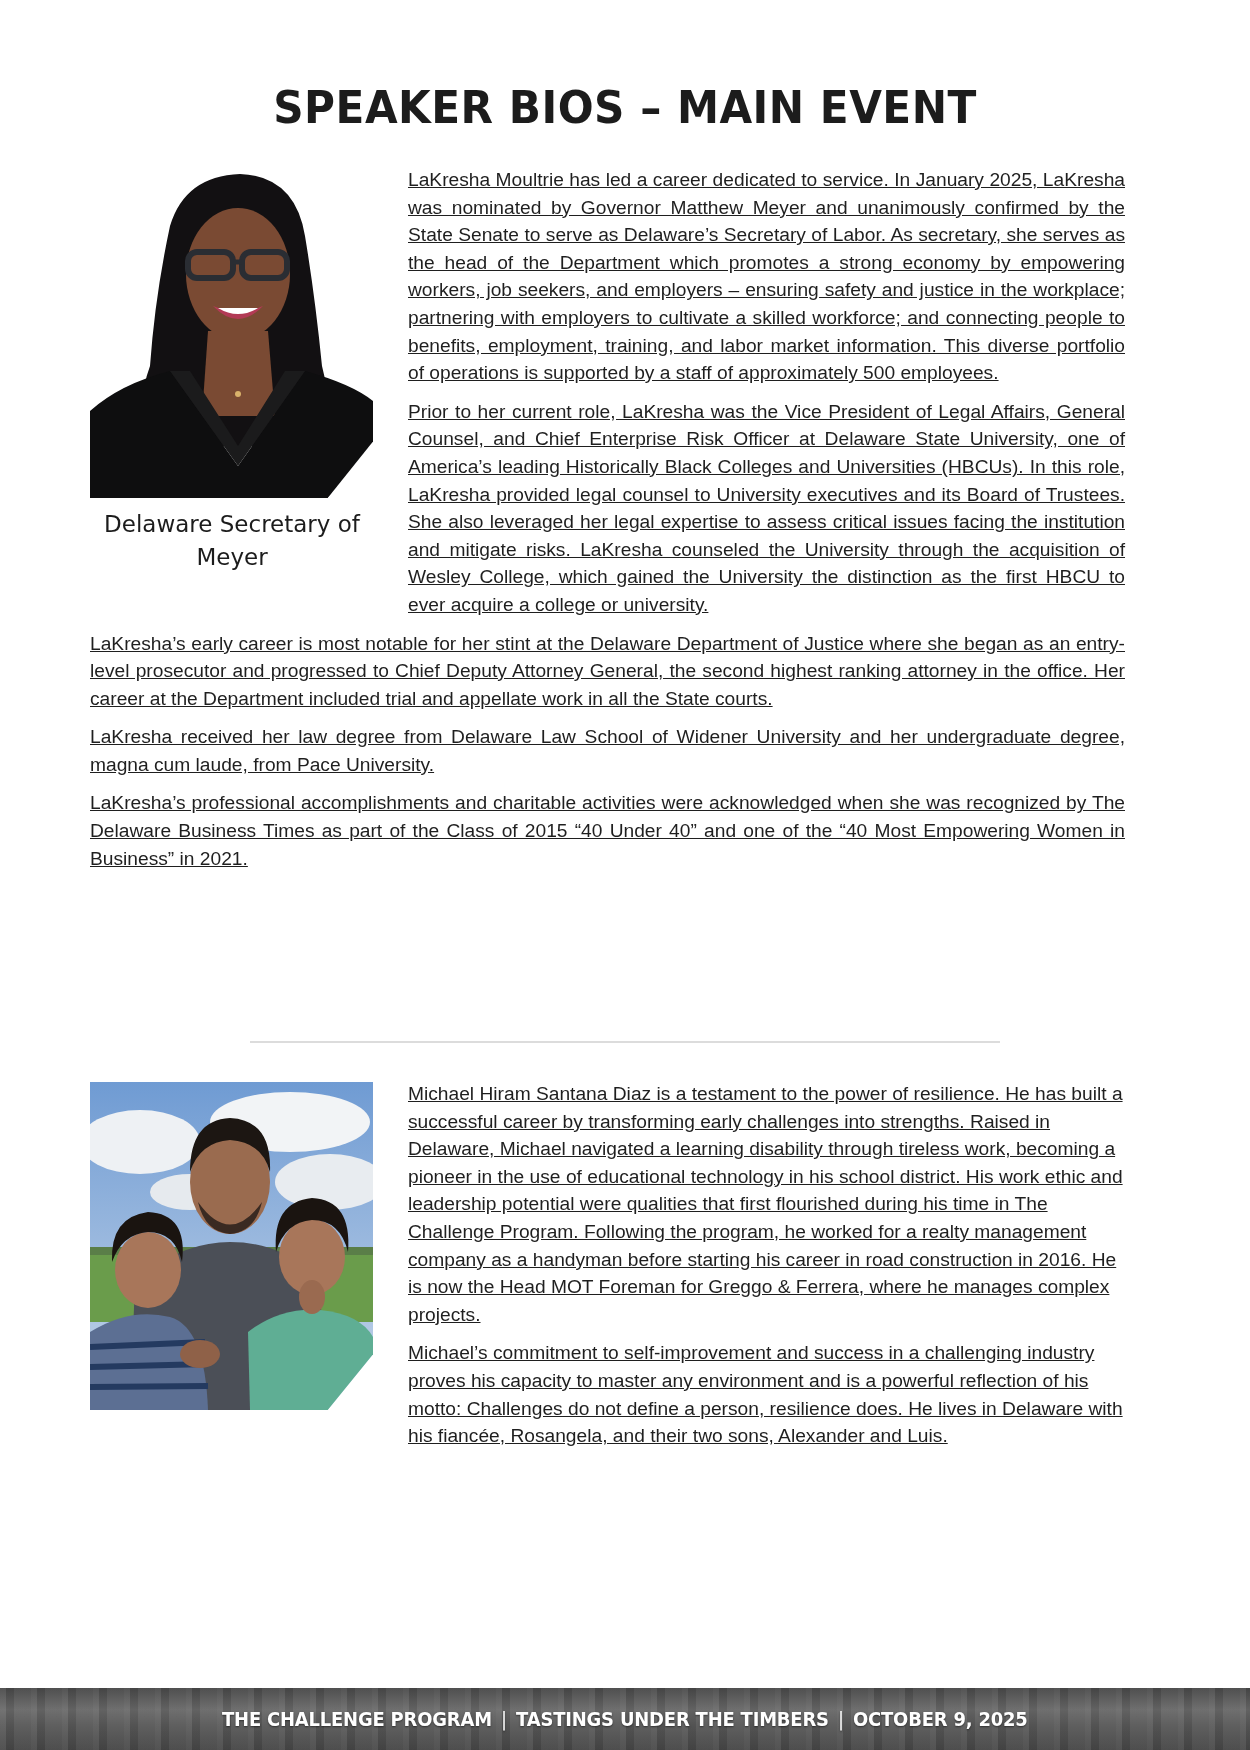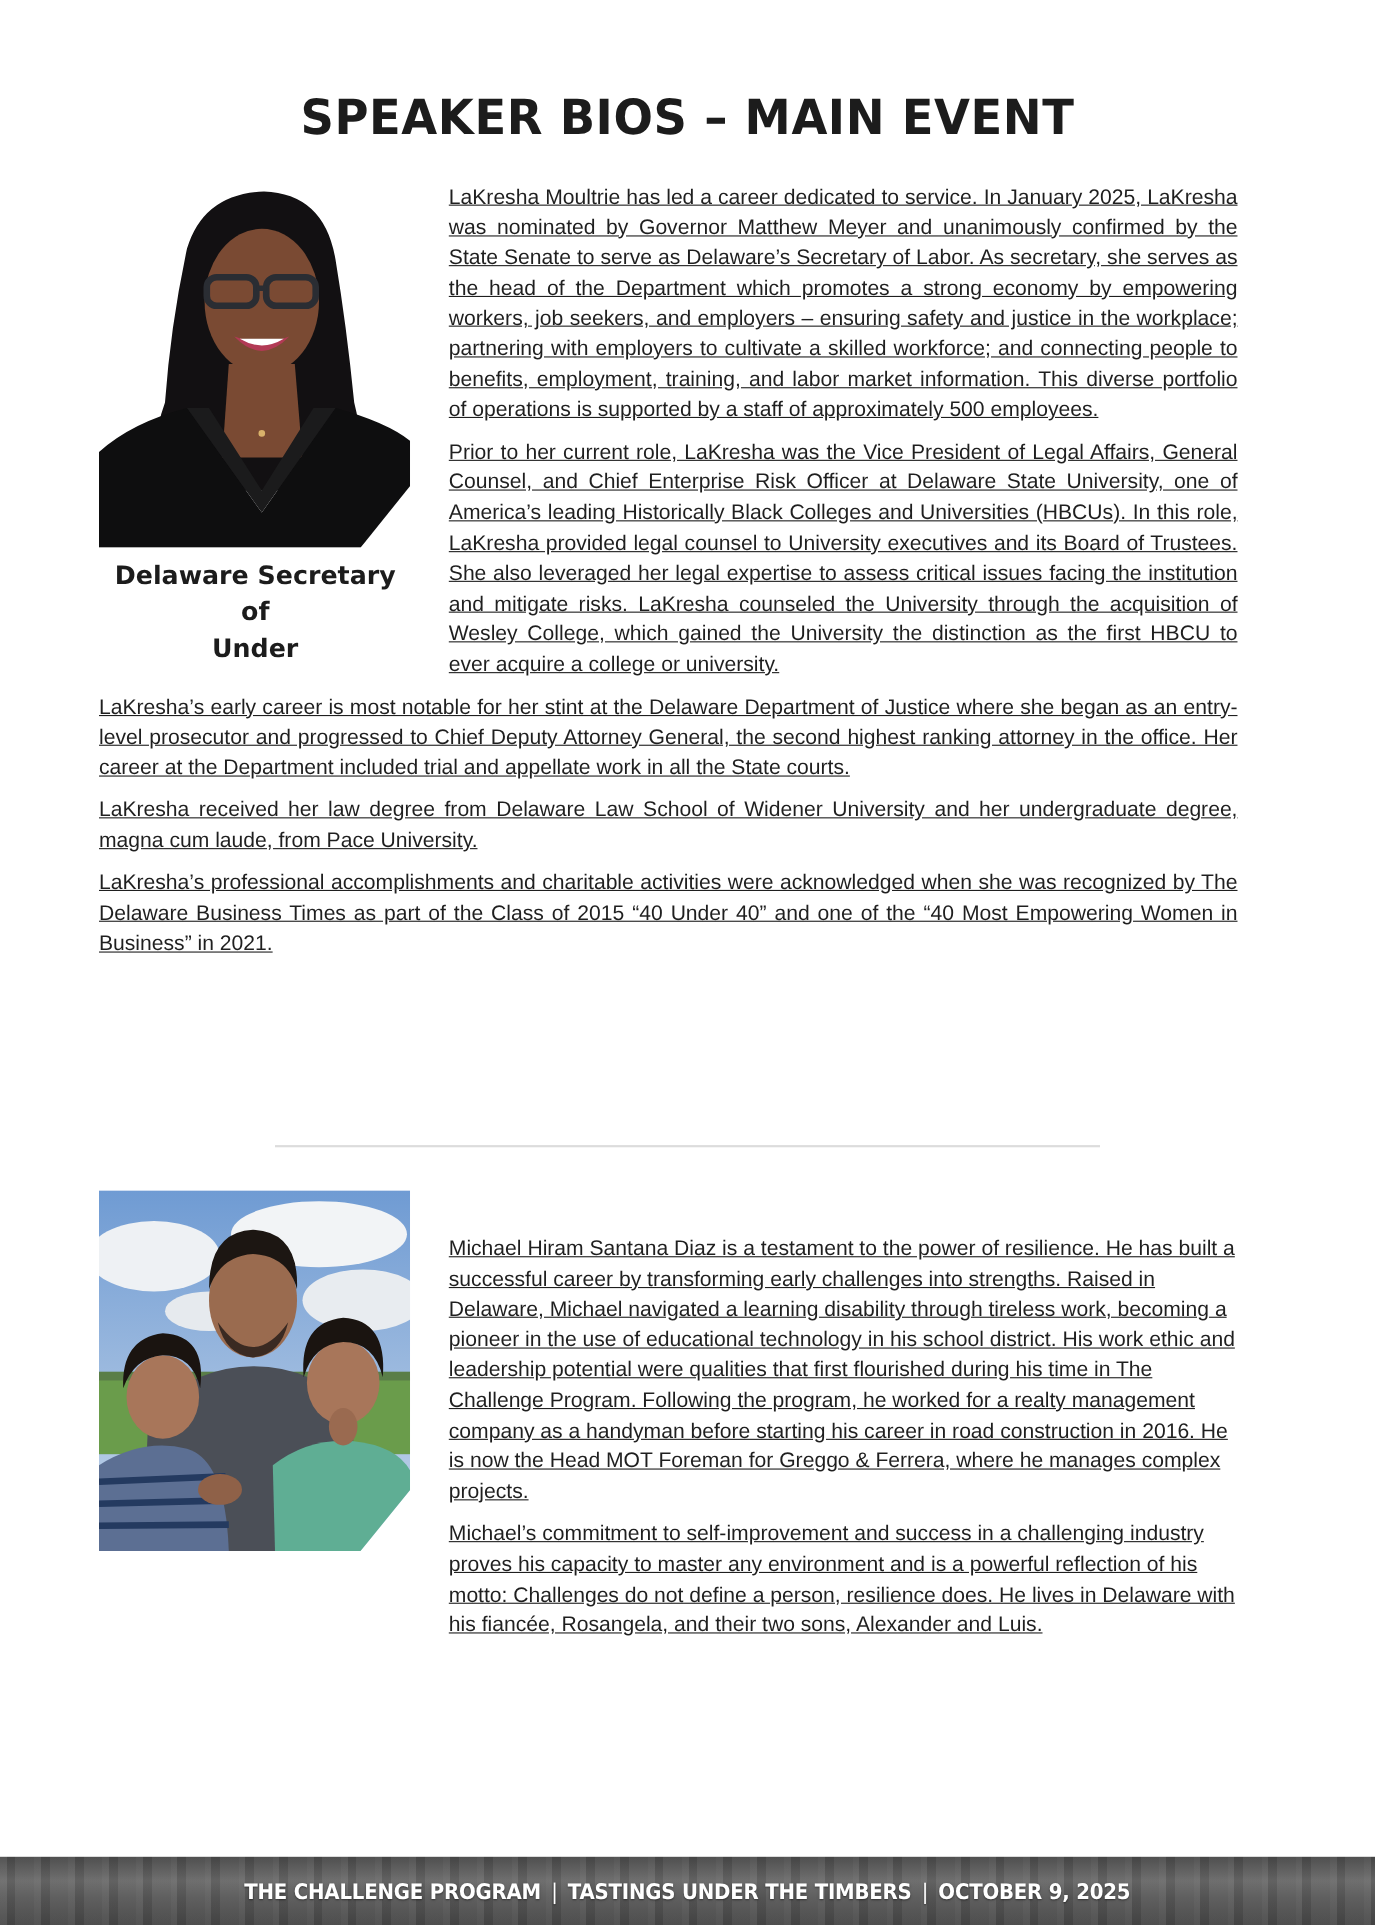--- a/index.html
+++ b/index.html
@@ -27,21 +27,21 @@
   .bio2 .side { height: 450px; }
 
   .photo {
     display: block; width: 283px; margin-bottom: 10px;
     clip-path: polygon(0 0, 100% 0, 100% 83%, 84% 100%, 0 100%);
   }
   .photo1 { height: 332px; margin-top: 0; }
   .photo2 { height: 328px; margin-top: 2px; }
 
   .caption {
-    font-family: "DejaVu Sans", sans-serif; font-weight: bold; font-size: 23px;
+    font-family: "DejaVu Sans", sans-serif; font-weight: normal; font-size: 23px;
     line-height: 33px; color: #1c1c1c; padding-left: 2px; padding-right: 8px;
   }
 
   .bio p { margin-bottom: 11px; text-decoration: underline; }
 
   .divider {
     position: absolute; top: 1041px; left: 250px; width: 750px; height: 2px;
     background: #dcdcdc;
   }
 
@@ -81,21 +81,21 @@
       <path d="M128 142 Q148 154 168 142Z" fill="#ffffff"></path>
 
       <path d="M118 165 L178 165 L185 250 L112 250Z" fill="#7a4a33"></path>
 
       <path d="M0 332 L0 245 Q30 218 80 205 L148 300 L215 205 Q262 218 283 235 L283 283 L238 332Z" fill="#0e0e0f"></path>
       <path d="M80 205 L148 300 L215 205 L195 205 L148 280 L100 205Z" fill="#1b1b1c"></path>
       <circle cx="148" cy="228" r="3" fill="#d9b26b"></circle>
     </svg>
     <div class="caption">
       <div>Delaware Secretary of</div>
-      <div>Under</div>
+      <div>Meyer</div>
     </div>
   </div>
   <p>LaKresha Moultrie has led a career dedicated to service.  In January 2025, LaKresha was nominated by Governor Matthew Meyer and unanimously confirmed by the State Senate to serve as Delaware’s Secretary of Labor. As secretary, she serves as the head of the Department which promotes a strong economy by empowering workers, job seekers, and employers – ensuring safety and justice in the workplace; partnering with employers to cultivate a skilled workforce; and connecting people to benefits, employment, training, and labor market information.  This diverse portfolio of operations is supported by a staff of approximately 500 employees.</p>
   <p>Prior to her current role, LaKresha was the Vice President of Legal Affairs, General Counsel, and Chief Enterprise Risk Officer at Delaware State University, one of America’s leading Historically Black Colleges and Universities (HBCUs).  In this role, LaKresha provided legal counsel to University executives and its Board of Trustees. She also leveraged her legal expertise to assess critical issues facing the institution and mitigate risks. LaKresha counseled the University through the acquisition of Wesley College, which gained the University the distinction as the first HBCU to ever acquire a college or university.</p>
   <p>LaKresha’s early career is most notable for her stint at the Delaware Department of Justice where she began as an entry-level prosecutor and progressed to Chief Deputy Attorney General, the second highest ranking attorney in the office.   Her career at the Department included trial and appellate work in all the State courts.</p>
   <p>LaKresha received her law degree from Delaware Law School of Widener University and her undergraduate degree, magna cum laude, from Pace University.</p>
   <p>LaKresha’s professional accomplishments and charitable activities were acknowledged when she was recognized by The Delaware Business Times as part of the Class of 2015 “40 Under 40” and one of the “40 Most Empowering Women in Business” in 2021.</p>
 </section>
 
 <div class="divider"></div>
@@ -131,21 +131,21 @@
       <path d="M22 180 Q20 135 58 130 Q98 132 92 180 Q85 150 58 150 Q32 152 22 180Z" fill="#1a1410"></path>
 
       <path d="M160 328 L158 250 Q190 225 230 228 Q270 232 283 255 L283 280 L238 328Z" fill="#5fae94"></path>
       <ellipse cx="222" cy="175" rx="33" ry="38" fill="#a8765a"></ellipse>
       <path d="M186 170 Q182 120 222 116 Q262 118 258 170 Q250 138 222 138 Q195 140 186 170Z" fill="#1a1410"></path>
       <ellipse cx="222" cy="215" rx="13" ry="17" fill="#9a6a50"></ellipse>
 
       <ellipse cx="110" cy="272" rx="20" ry="14" fill="#8f6148"></ellipse>
     </svg>
   </div>
-  <div style="width: 715px; float: left; margin-top: 42px;">
+  <div style="width: 715px; float: left;">
     <p>Michael Hiram Santana Diaz is a testament to the power of resilience. He has built a successful career by transforming early challenges into strengths. Raised in Delaware, Michael navigated a learning disability through tireless work, becoming a pioneer in the use of educational technology in his school district. His work ethic and leadership potential were qualities that first flourished during his time in The Challenge Program. Following the program, he worked for a realty management company as a handyman before starting his career in road construction in 2016. He is now the Head MOT Foreman for Greggo &amp; Ferrera, where he manages complex projects.</p>
     <p>Michael’s commitment to self-improvement and success in a challenging industry proves his capacity to master any environment and is a powerful reflection of his motto: Challenges do not define a person, resilience does. He lives in Delaware with his fiancée, Rosangela, and their two sons, Alexander and Luis.</p>
   </div>
 </section>
 
 <footer class="footer">
   <div class="footer-text">
     <span>THE CHALLENGE PROGRAM</span><span class="sep">|</span><span>TASTINGS UNDER THE TIMBERS</span><span class="sep">|</span><span>OCTOBER 9, 2025</span>
   </div>
 </footer>

